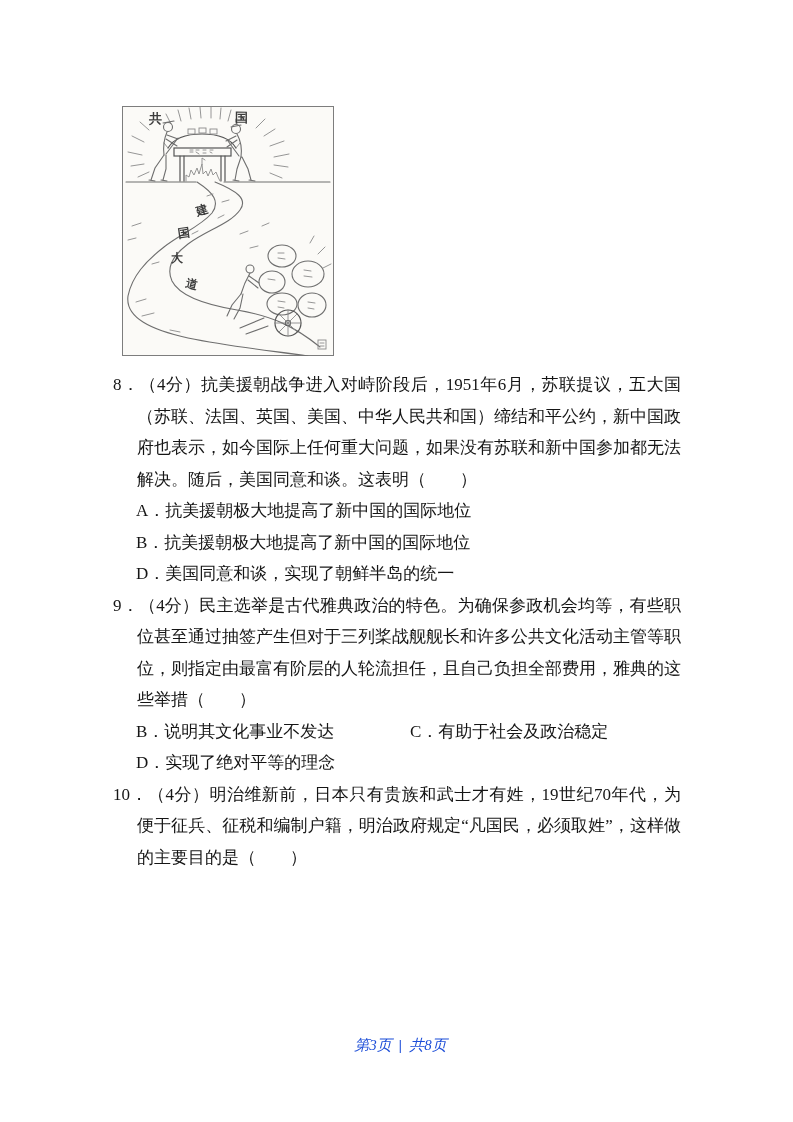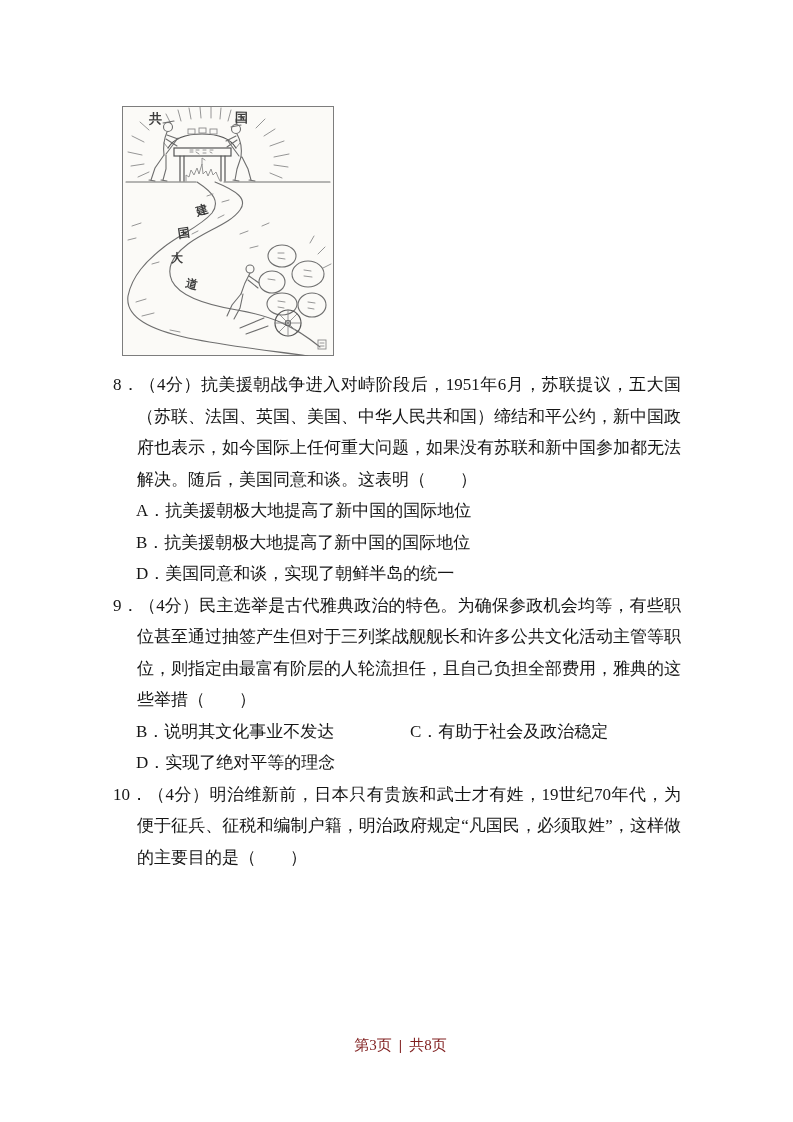--- a/index.html
+++ b/index.html
@@ -40,21 +40,22 @@
     padding-left: 23px;
   }
   .opt-grid .opt { padding-left: 0; }
   .footer {
     position: absolute;
     left: 8px;
     right: 0;
     top: 1036px;
     text-align: center;
     font-size: 15px;
-    color: #7f1d1d;
+    color: #1d4ed8;
+    font-style: italic;
   }
   .footer .sep { font-weight: bold; margin: 0 7px; }
   
   .sk { stroke: #6e6e6e; stroke-width: 1.1; fill: none; stroke-linecap: round; }
   .sk-thin { stroke: #8a8a8a; stroke-width: 0.9; fill: none; stroke-linecap: round; }
   .sk-dark { stroke: #555555; stroke-width: 1.2; fill: none; stroke-linecap: round; }
   .sk-text { font-family: "Liberation Serif", "DejaVu Serif", serif; fill: #3d3d3d; font-weight: bold; }
 </style>
 </head>
 <body>

